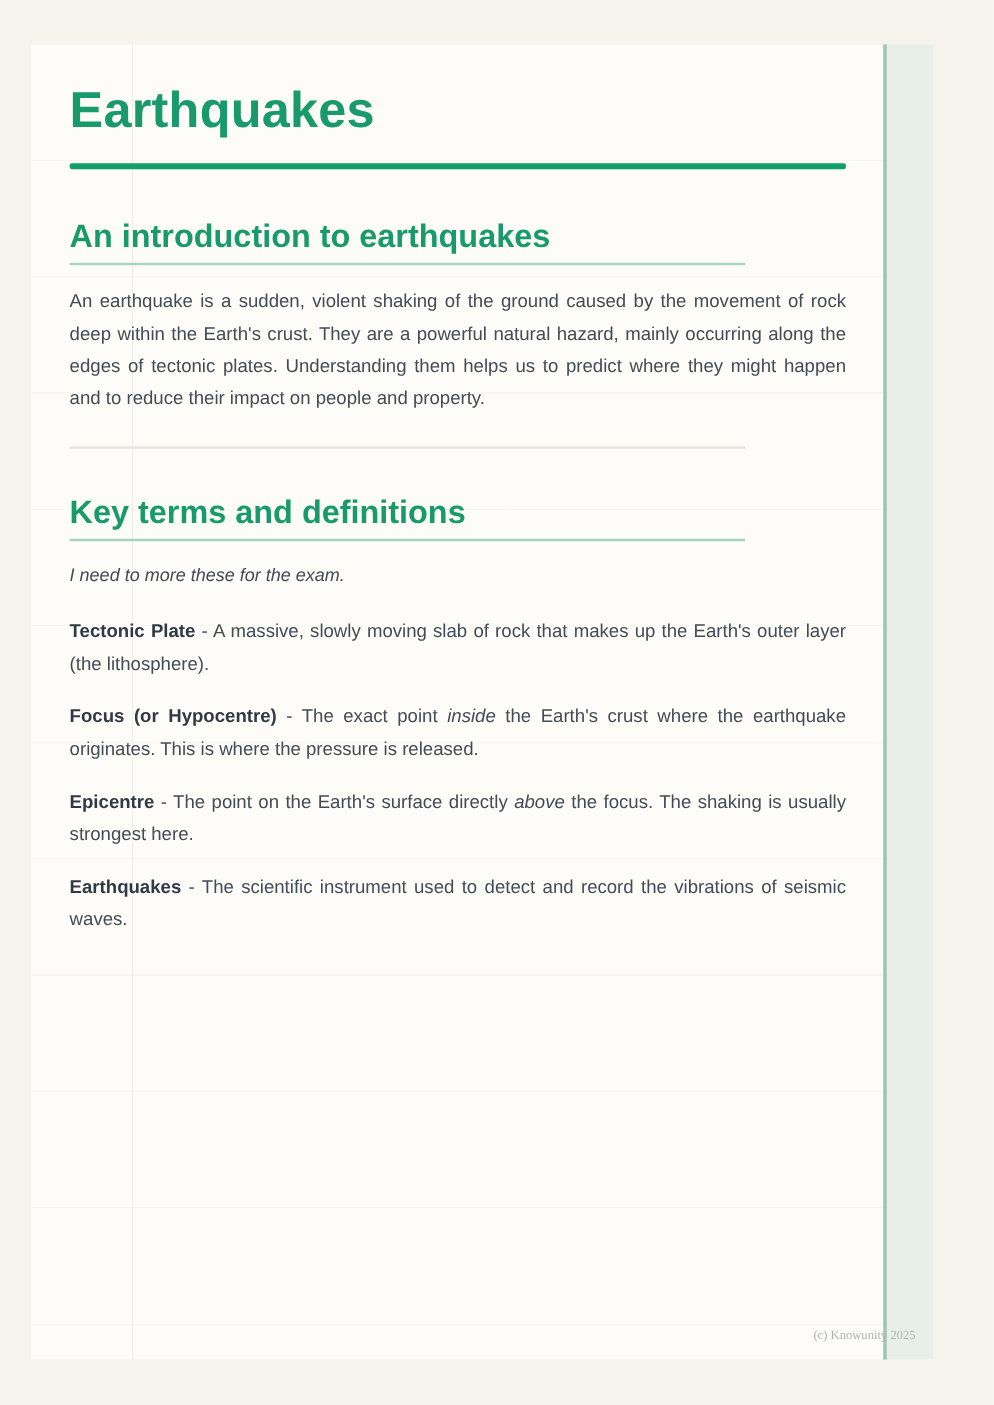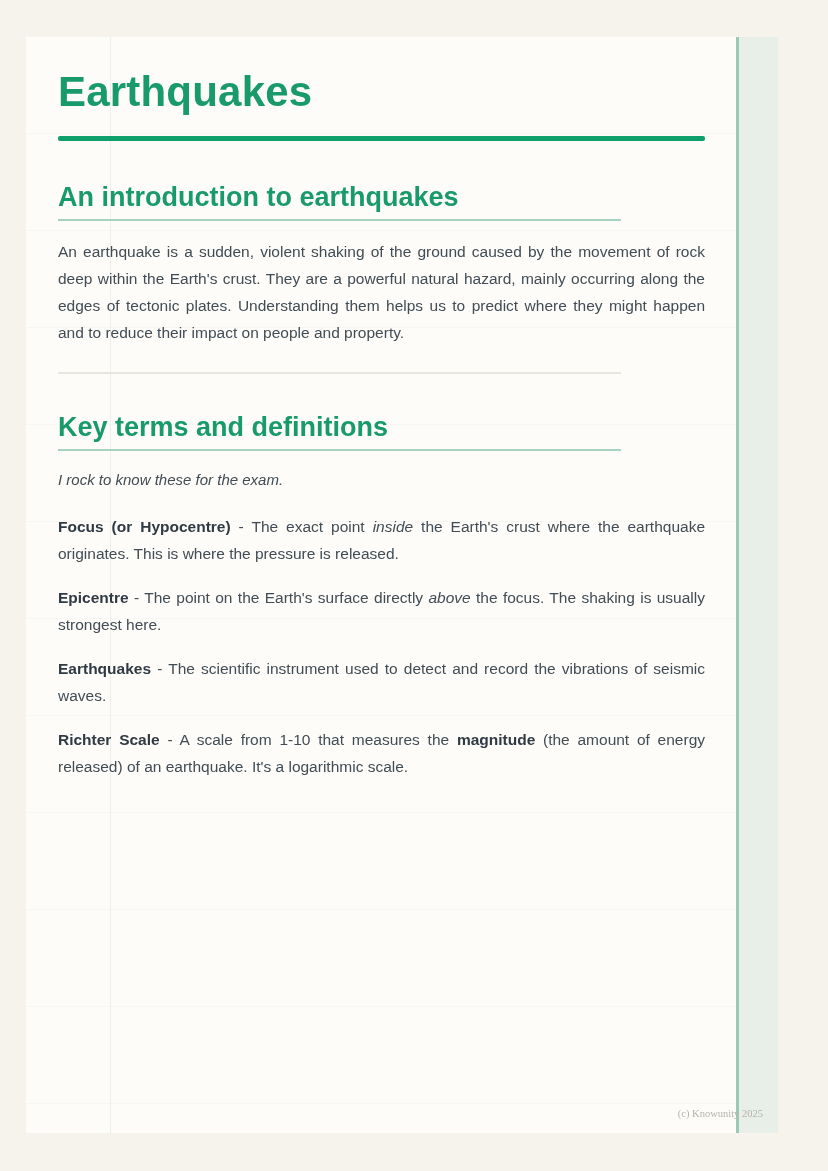--- a/index.html
+++ b/index.html
@@ -127,24 +127,24 @@
     <h2 class="section-heading h2-first">An introduction to earthquakes</h2>
     <div class="section-underline"></div>
 
     <p class="intro-para">An earthquake is a sudden, violent shaking of the ground caused by the movement of rock deep within the Earth's crust. They are a powerful natural hazard, mainly occurring along the edges of tectonic plates. Understanding them helps us to predict where they might happen and to reduce their impact on people and property.</p>
 
     <div class="soft-divider"></div>
 
     <h2 class="section-heading h2-second">Key terms and definitions</h2>
     <div class="section-underline"></div>
 
-    <p class="note">I rock to know these for the exam.</p>
+    <p class="note">I need to more these for the exam.</p>
 
     <div class="definitions">
+        <p class="def"><strong>Tectonic Plate</strong><span> - A massive, slowly moving slab of rock that makes up the Earth's outer layer (the lithosphere).</span></p>
         <p class="def"><strong>Focus (or Hypocentre)</strong><span> - The exact point </span><span class="it">inside</span><span> the Earth's crust where the earthquake originates. This is where the pressure is released.</span></p>
         <p class="def"><strong>Epicentre</strong><span> - The point on the Earth's surface directly </span><span class="it">above</span><span> the focus. The shaking is usually strongest here.</span></p>
         <p class="def"><strong>Earthquakes</strong><span> - The scientific instrument used to detect and record the vibrations of seismic waves.</span></p>
-        <p class="def"><strong>Richter Scale</strong><span> - A scale from 1-10 that measures the </span><span class="bd">magnitude</span><span> (the amount of energy released) of an earthquake. It's a logarithmic scale.</span></p>
       </div>
   </div>
 
   <div class="footer-credit">(c) Knowunity 2025</div>
 </div>
 
 </body></html>

